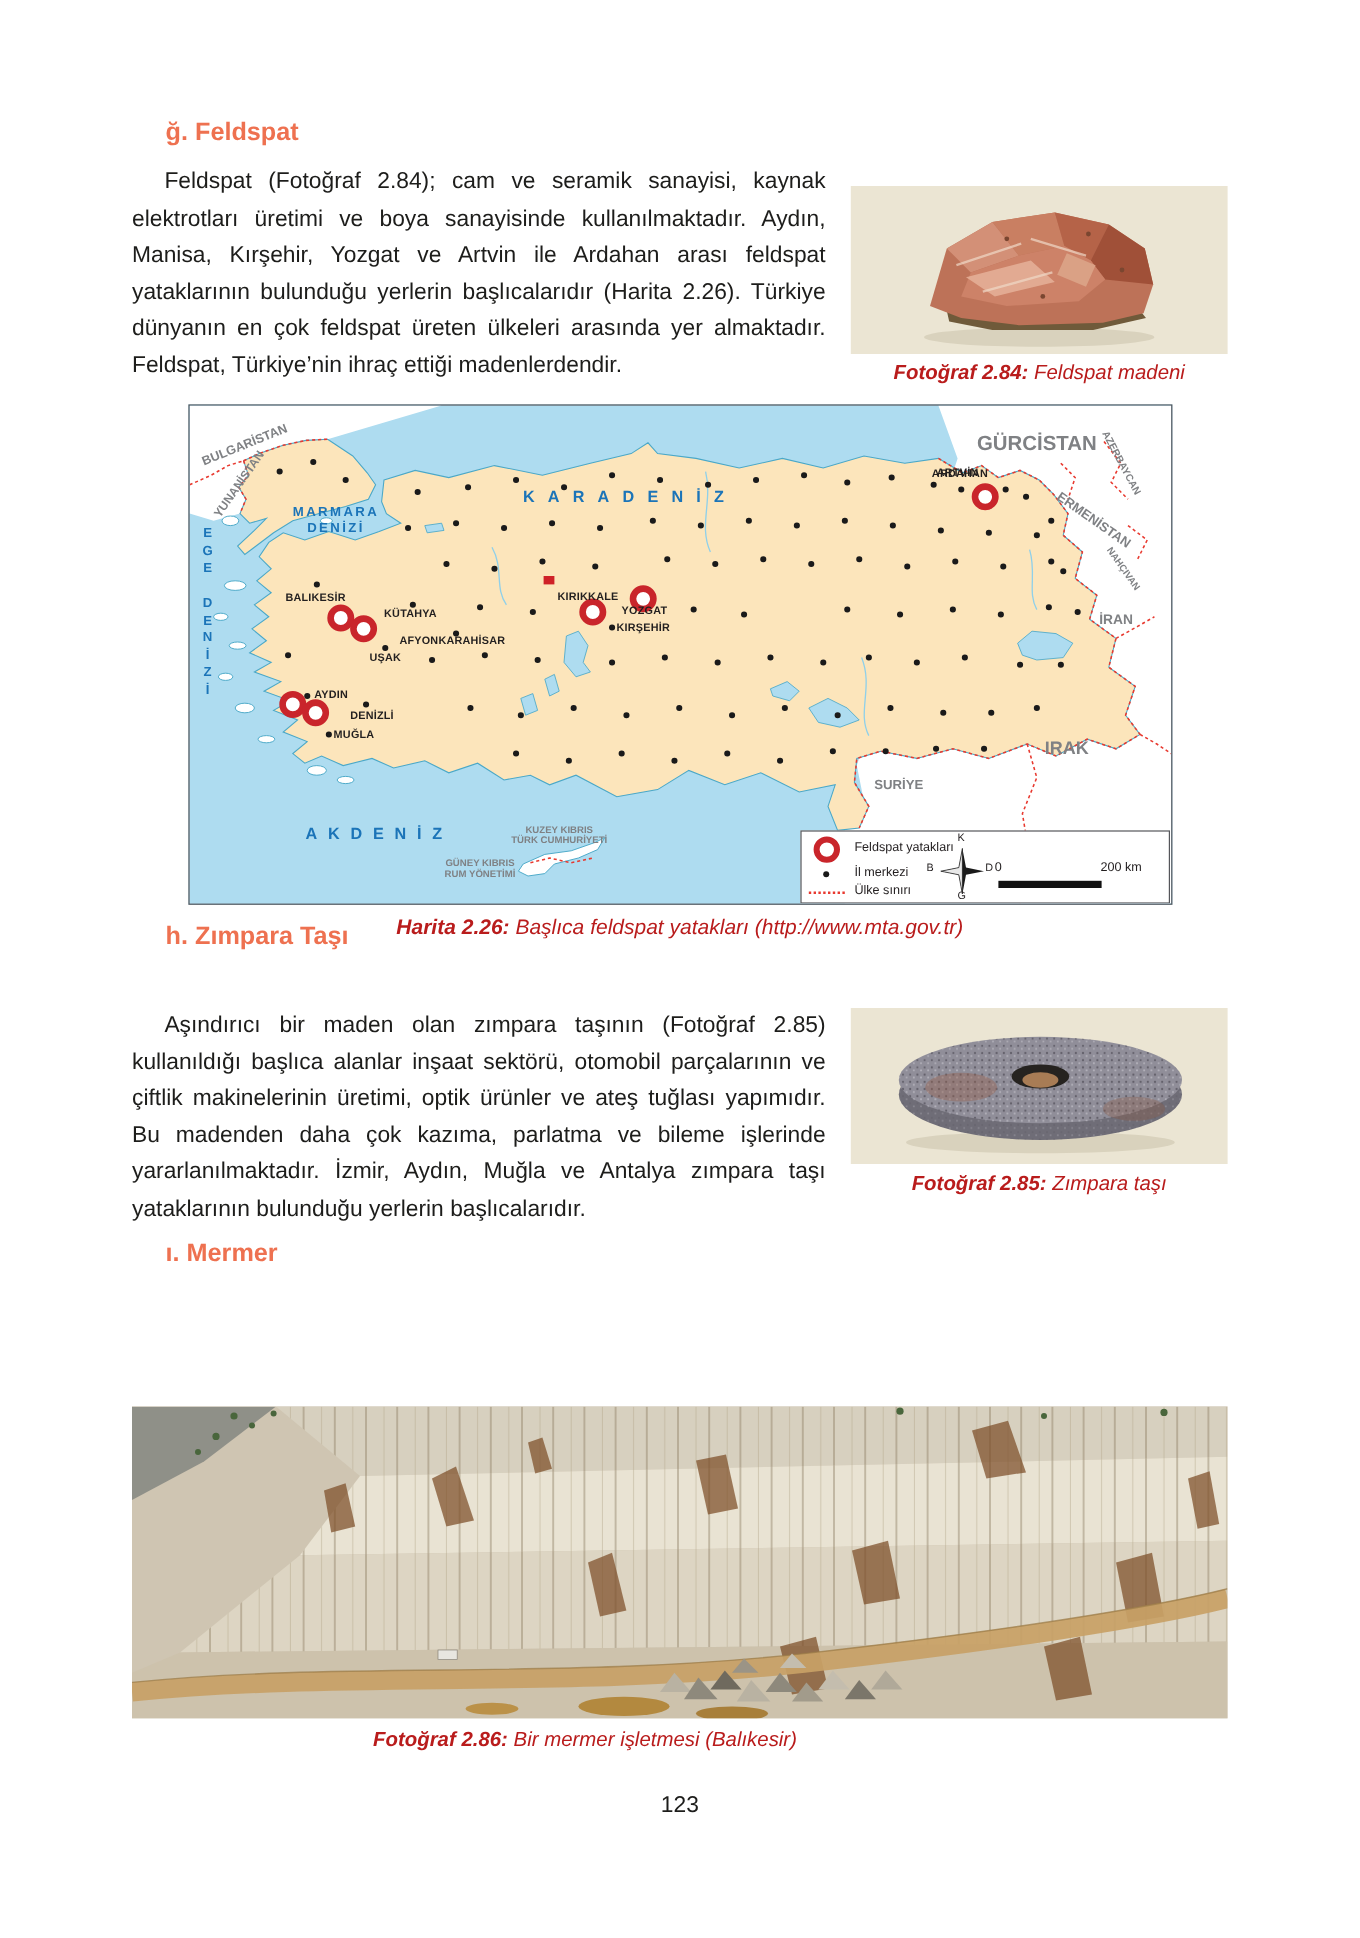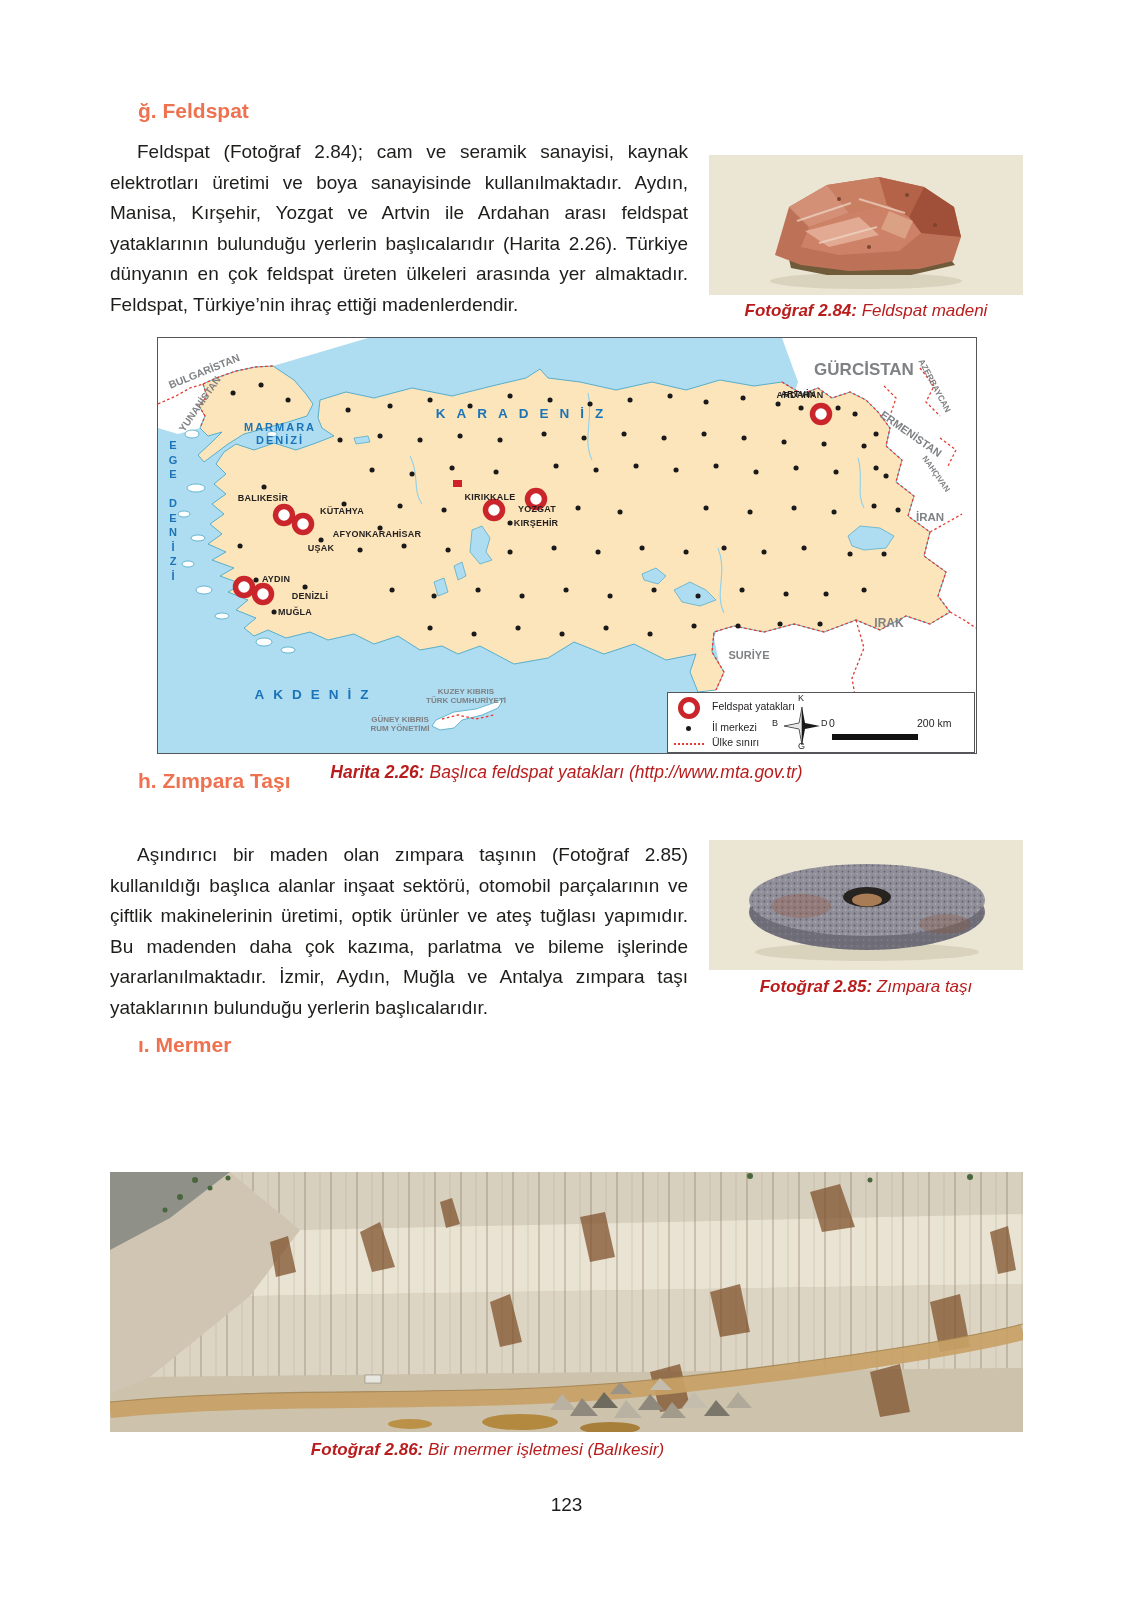--- a/index.html
+++ b/index.html
@@ -162,21 +162,21 @@
 İ</span>
     <span class="map-label sea-l" style="left:158px;top:357px;font-size:13.5px;letter-spacing:9px;">AKDENİZ</span>
 
     <span class="map-label country-l" style="left:46px;top:33px;font-size:10.5px;transform:translate(-50%,-50%) rotate(-22deg);">BULGARİSTAN</span>
     <span class="map-label country-l" style="left:42px;top:66px;font-size:10px;transform:translate(-50%,-50%) rotate(-55deg);">YUNANİSTAN</span>
     <span class="map-label country-l" style="left:706px;top:32px;font-size:17px;">GÜRCİSTAN</span>
     <span class="map-label country-l" style="left:776px;top:48px;font-size:8.5px;transform:translate(-50%,-50%) rotate(62deg);">AZERBAYCAN</span>
     <span class="map-label country-l" style="left:753px;top:96px;font-size:11px;transform:translate(-50%,-50%) rotate(35deg);">ERMENİSTAN</span>
     <span class="map-label country-l" style="left:778px;top:136px;font-size:8px;transform:translate(-50%,-50%) rotate(55deg);">NAHÇIVAN</span>
     <span class="map-label country-l" style="left:772px;top:180px;font-size:11.5px;">İRAN</span>
-    <span class="map-label country-l" style="left:731px;top:286px;font-size:12px;">IRAK</span>
+    <span class="map-label country-l" style="left:731px;top:286px;font-size:15px;">IRAK</span>
     <span class="map-label country-l" style="left:591px;top:317px;font-size:11px;">SURİYE</span>
     <span class="map-label country-l" style="left:308px;top:358px;font-size:8px;">KUZEY KIBRIS
 TÜRK CUMHURİYETİ</span>
     <span class="map-label country-l" style="left:242px;top:386px;font-size:8px;">GÜNEY KIBRIS
 RUM YÖNETİMİ</span>
 
     <span class="map-label city-l" style="left:105px;top:160px;">BALIKESİR</span>
     <span class="map-label city-l" style="left:184px;top:173px;">KÜTAHYA</span>
     <span class="map-label city-l" style="left:219px;top:196px;">AFYONKARAHİSAR</span>
     <span class="map-label city-l" style="left:163px;top:210px;">UŞAK</span>

